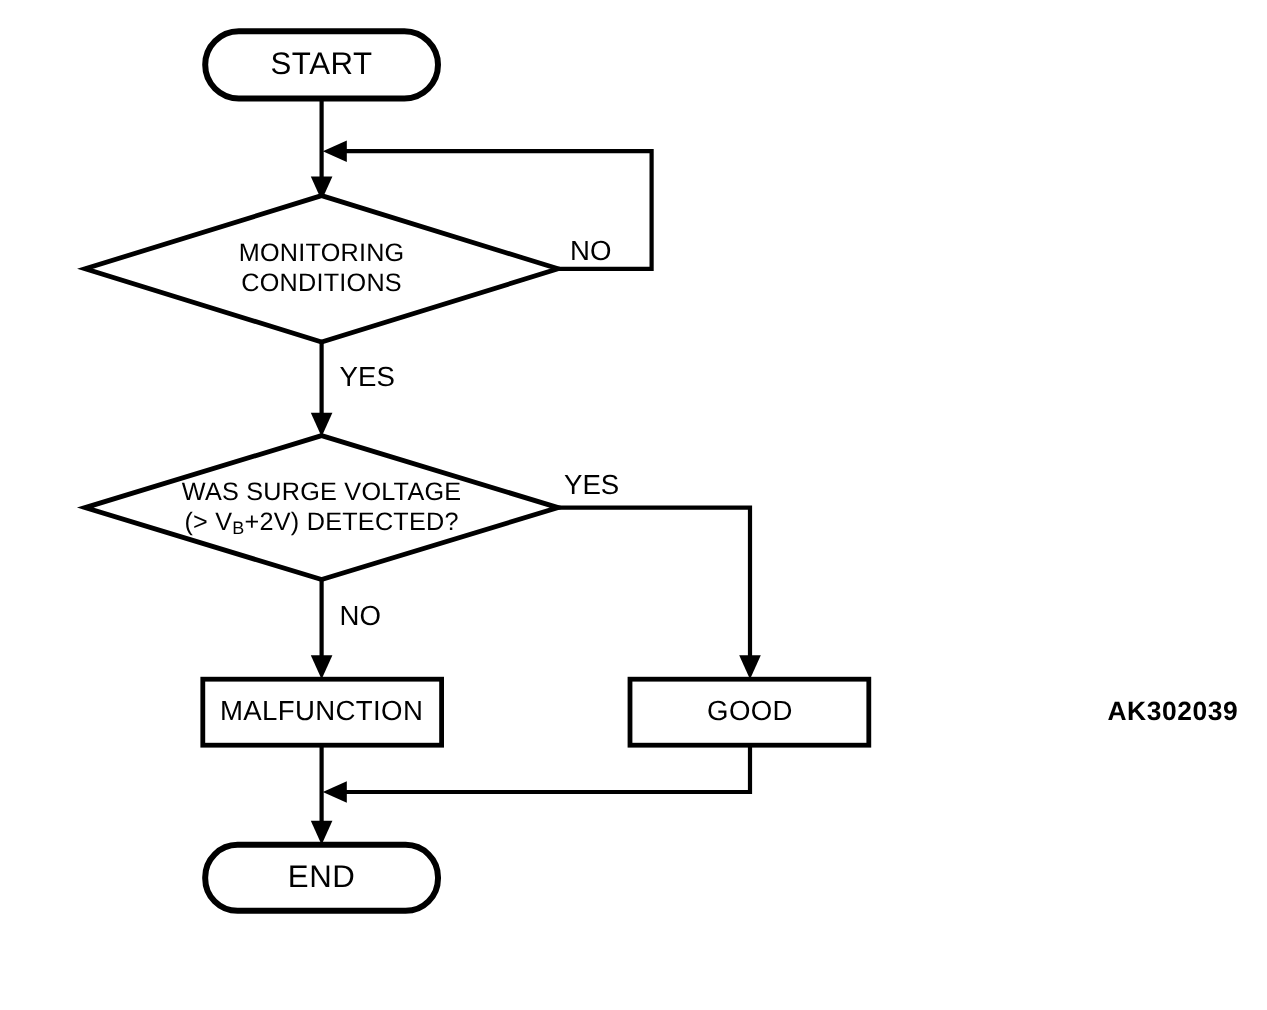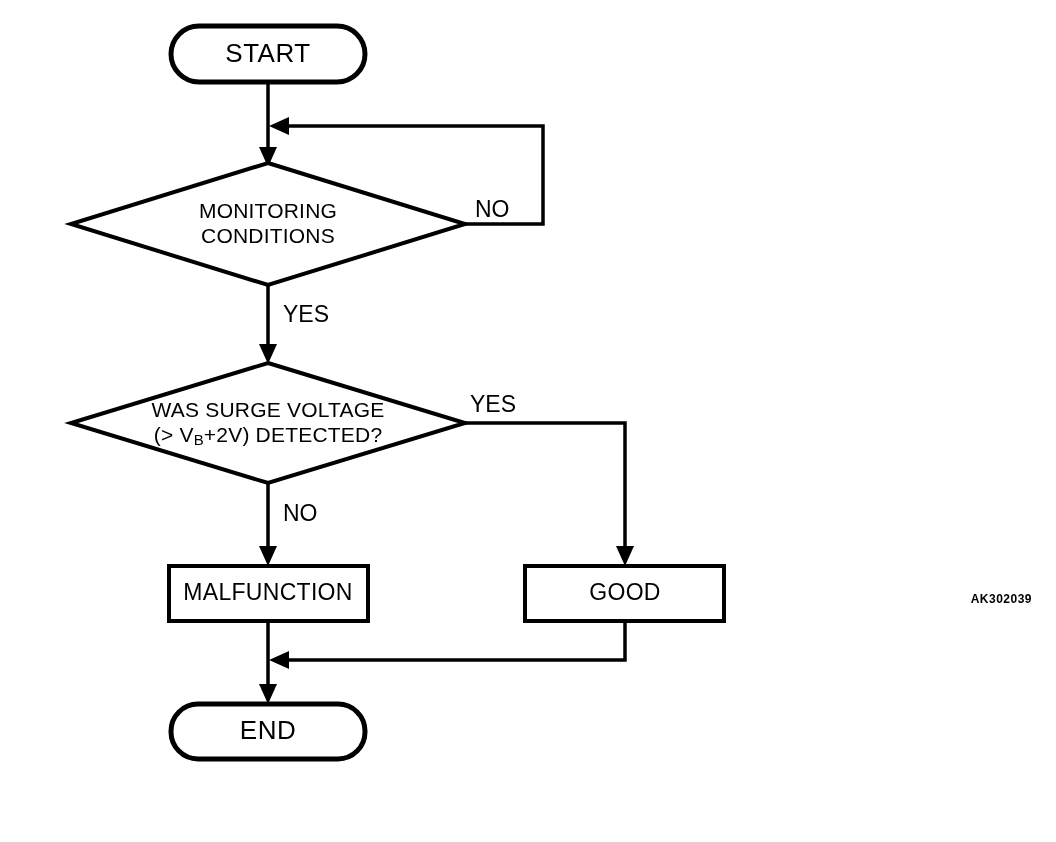--- a/index.html
+++ b/index.html
@@ -84,21 +84,21 @@
     dominant-baseline: middle;
   }
   .subscript {
     font-size: 15px;
   }
   .ref-code {
     position: absolute;
     right: 24px;
     bottom: 22px;
     font-family: "Liberation Sans", sans-serif;
-    font-size: 12px;
+    font-size: 22px;
     font-weight: bold;
     color: #000000;
     letter-spacing: 0.5px;
   }
 </style>
 </head>
 <body>
 
 <div id="flow-root">
 

